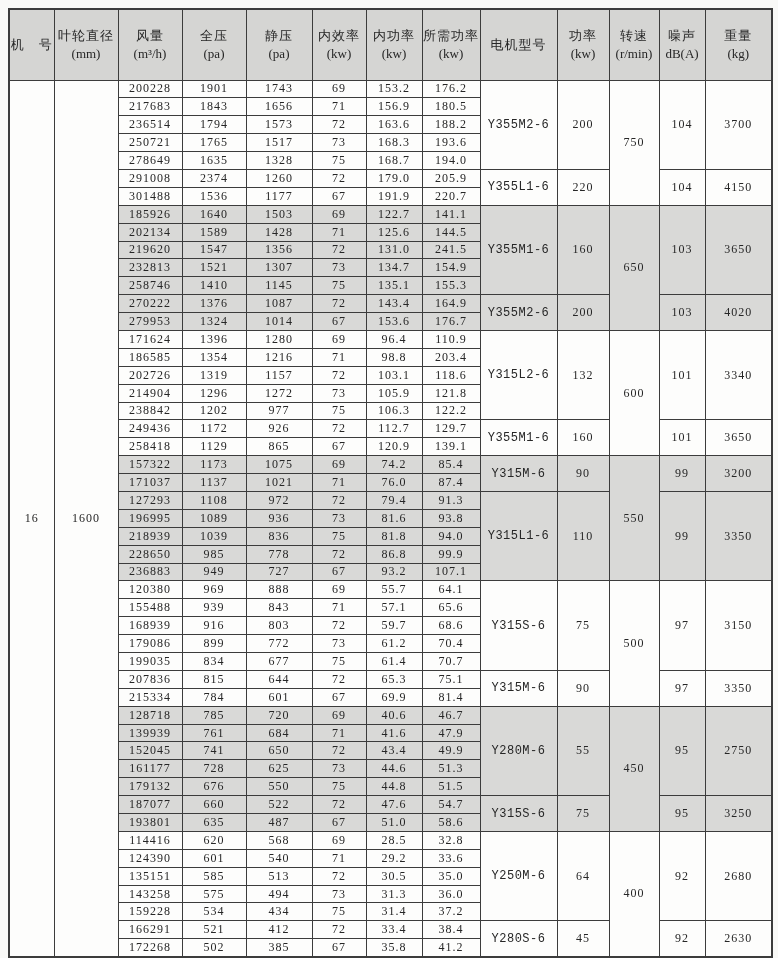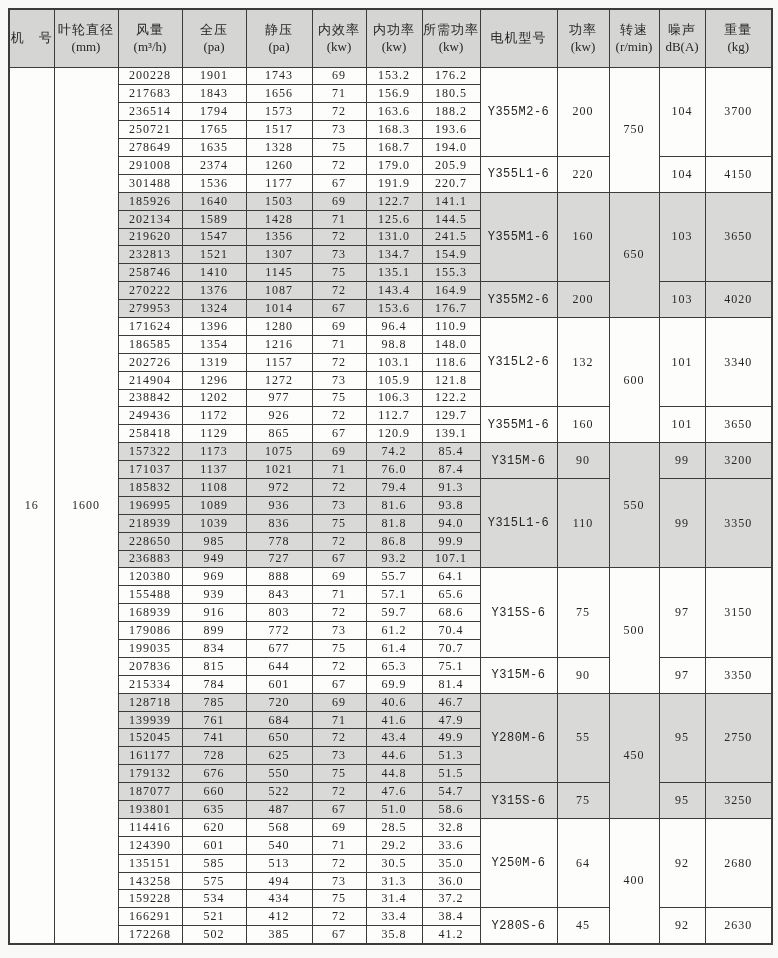--- a/index.html
+++ b/index.html
@@ -23,21 +23,21 @@
     border:2px solid #3c3c3c;
   }
   th,td{
     border:1px solid #3c3c3c;
     text-align:center;
     vertical-align:middle;
     padding:0;
     overflow:hidden;
     font-weight:normal;
   }
-  thead tr{height:58px;border-radius:13px;}
+  thead tr{height:71px;border-radius:13px;}
   thead th{
     background:#d5d5d3;
     font-size:13px;
     letter-spacing:1px;
     line-height:1.35;
   }
   thead .h-unit{
     display:block;
     font-size:13px;
     letter-spacing:0;
@@ -272,21 +272,21 @@
           <td rowspan="7" class="merged">600</td>
           <td rowspan="5" class="merged">101</td>
           <td rowspan="5" class="merged">3340</td>
         </tr>
         <tr>
           <td>186585</td>
           <td>1354</td>
           <td>1216</td>
           <td>71</td>
           <td>98.8</td>
-          <td>148.0</td>
+          <td>203.4</td>
         </tr>
         <tr>
           <td>202726</td>
           <td>1319</td>
           <td>1157</td>
           <td>72</td>
           <td>103.1</td>
           <td>118.6</td>
         </tr>
         <tr>
@@ -340,21 +340,21 @@
         </tr>
         <tr class="shaded">
           <td>171037</td>
           <td>1137</td>
           <td>1021</td>
           <td>71</td>
           <td>76.0</td>
           <td>87.4</td>
         </tr>
         <tr class="shaded">
-          <td>185832</td>
+          <td>127293</td>
           <td>1108</td>
           <td>972</td>
           <td>72</td>
           <td>79.4</td>
           <td>91.3</td>
           <td rowspan="5" class="merged motor">Y315L1-6</td>
           <td rowspan="5" class="merged">110</td>
           <td rowspan="5" class="merged">99</td>
           <td rowspan="5" class="merged">3350</td>
         </tr>

